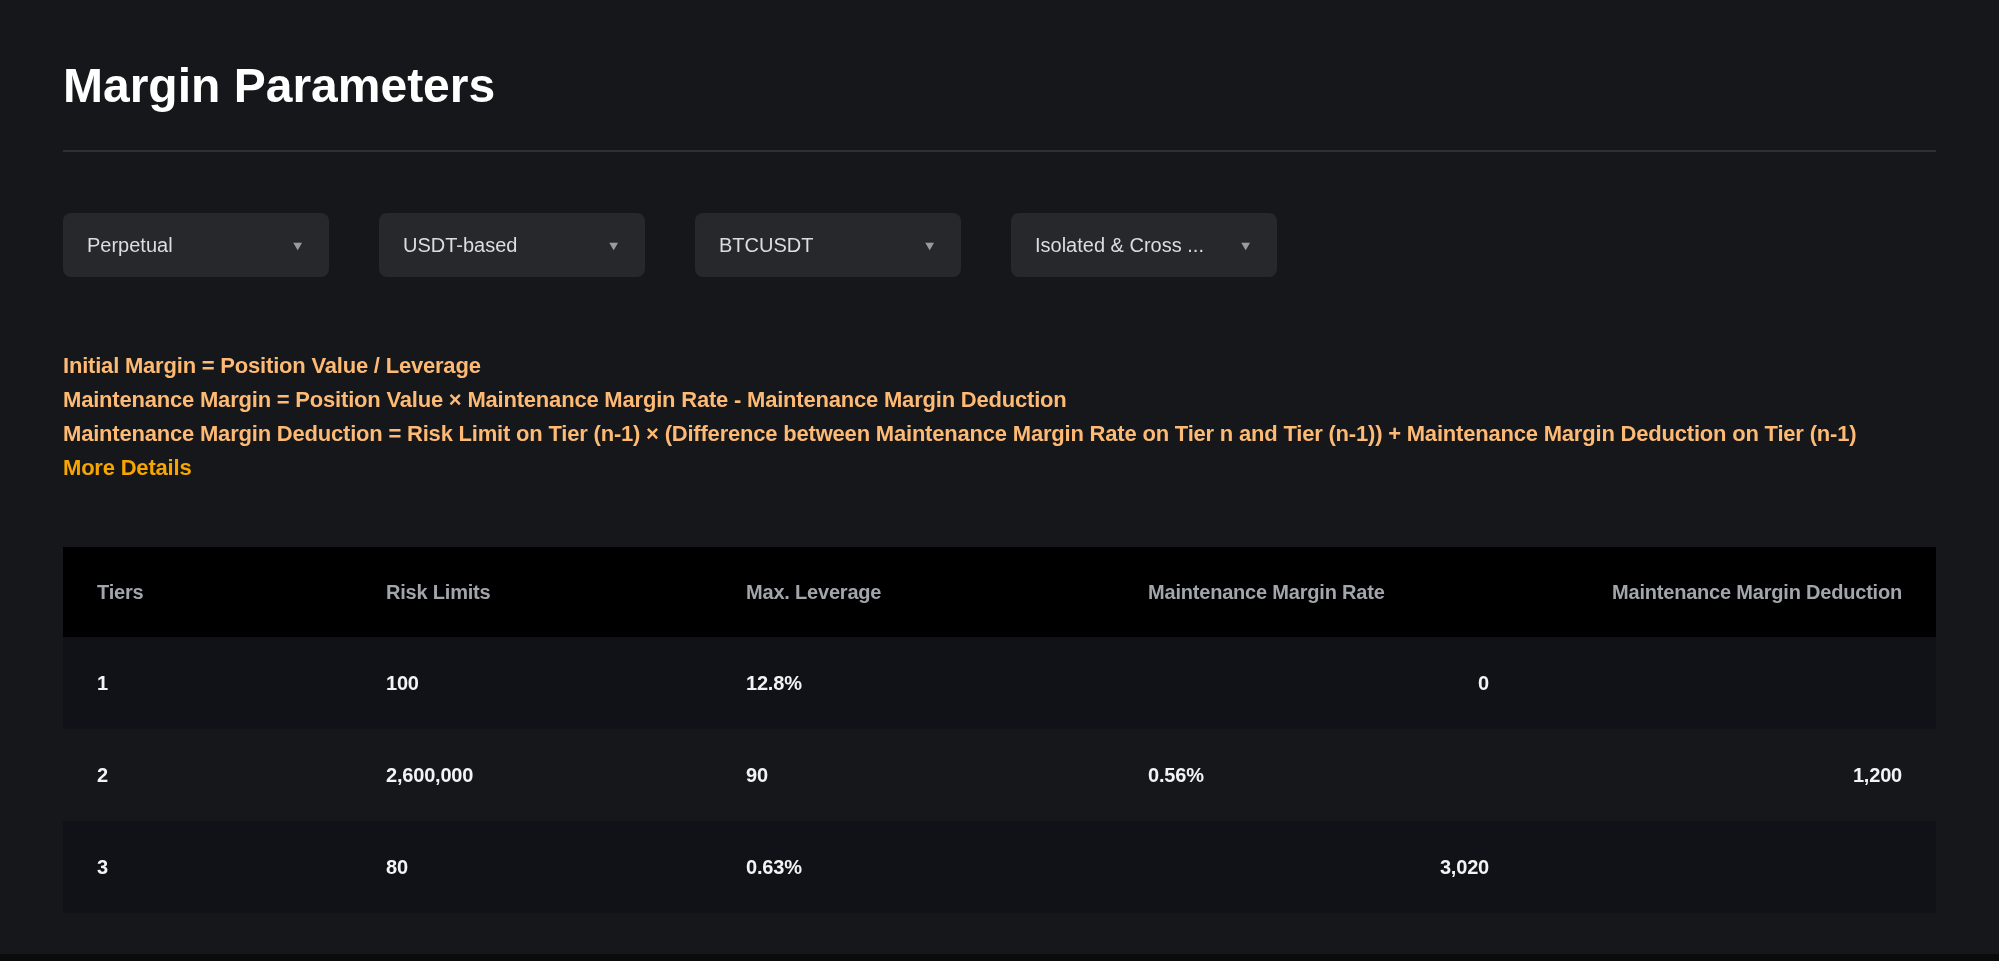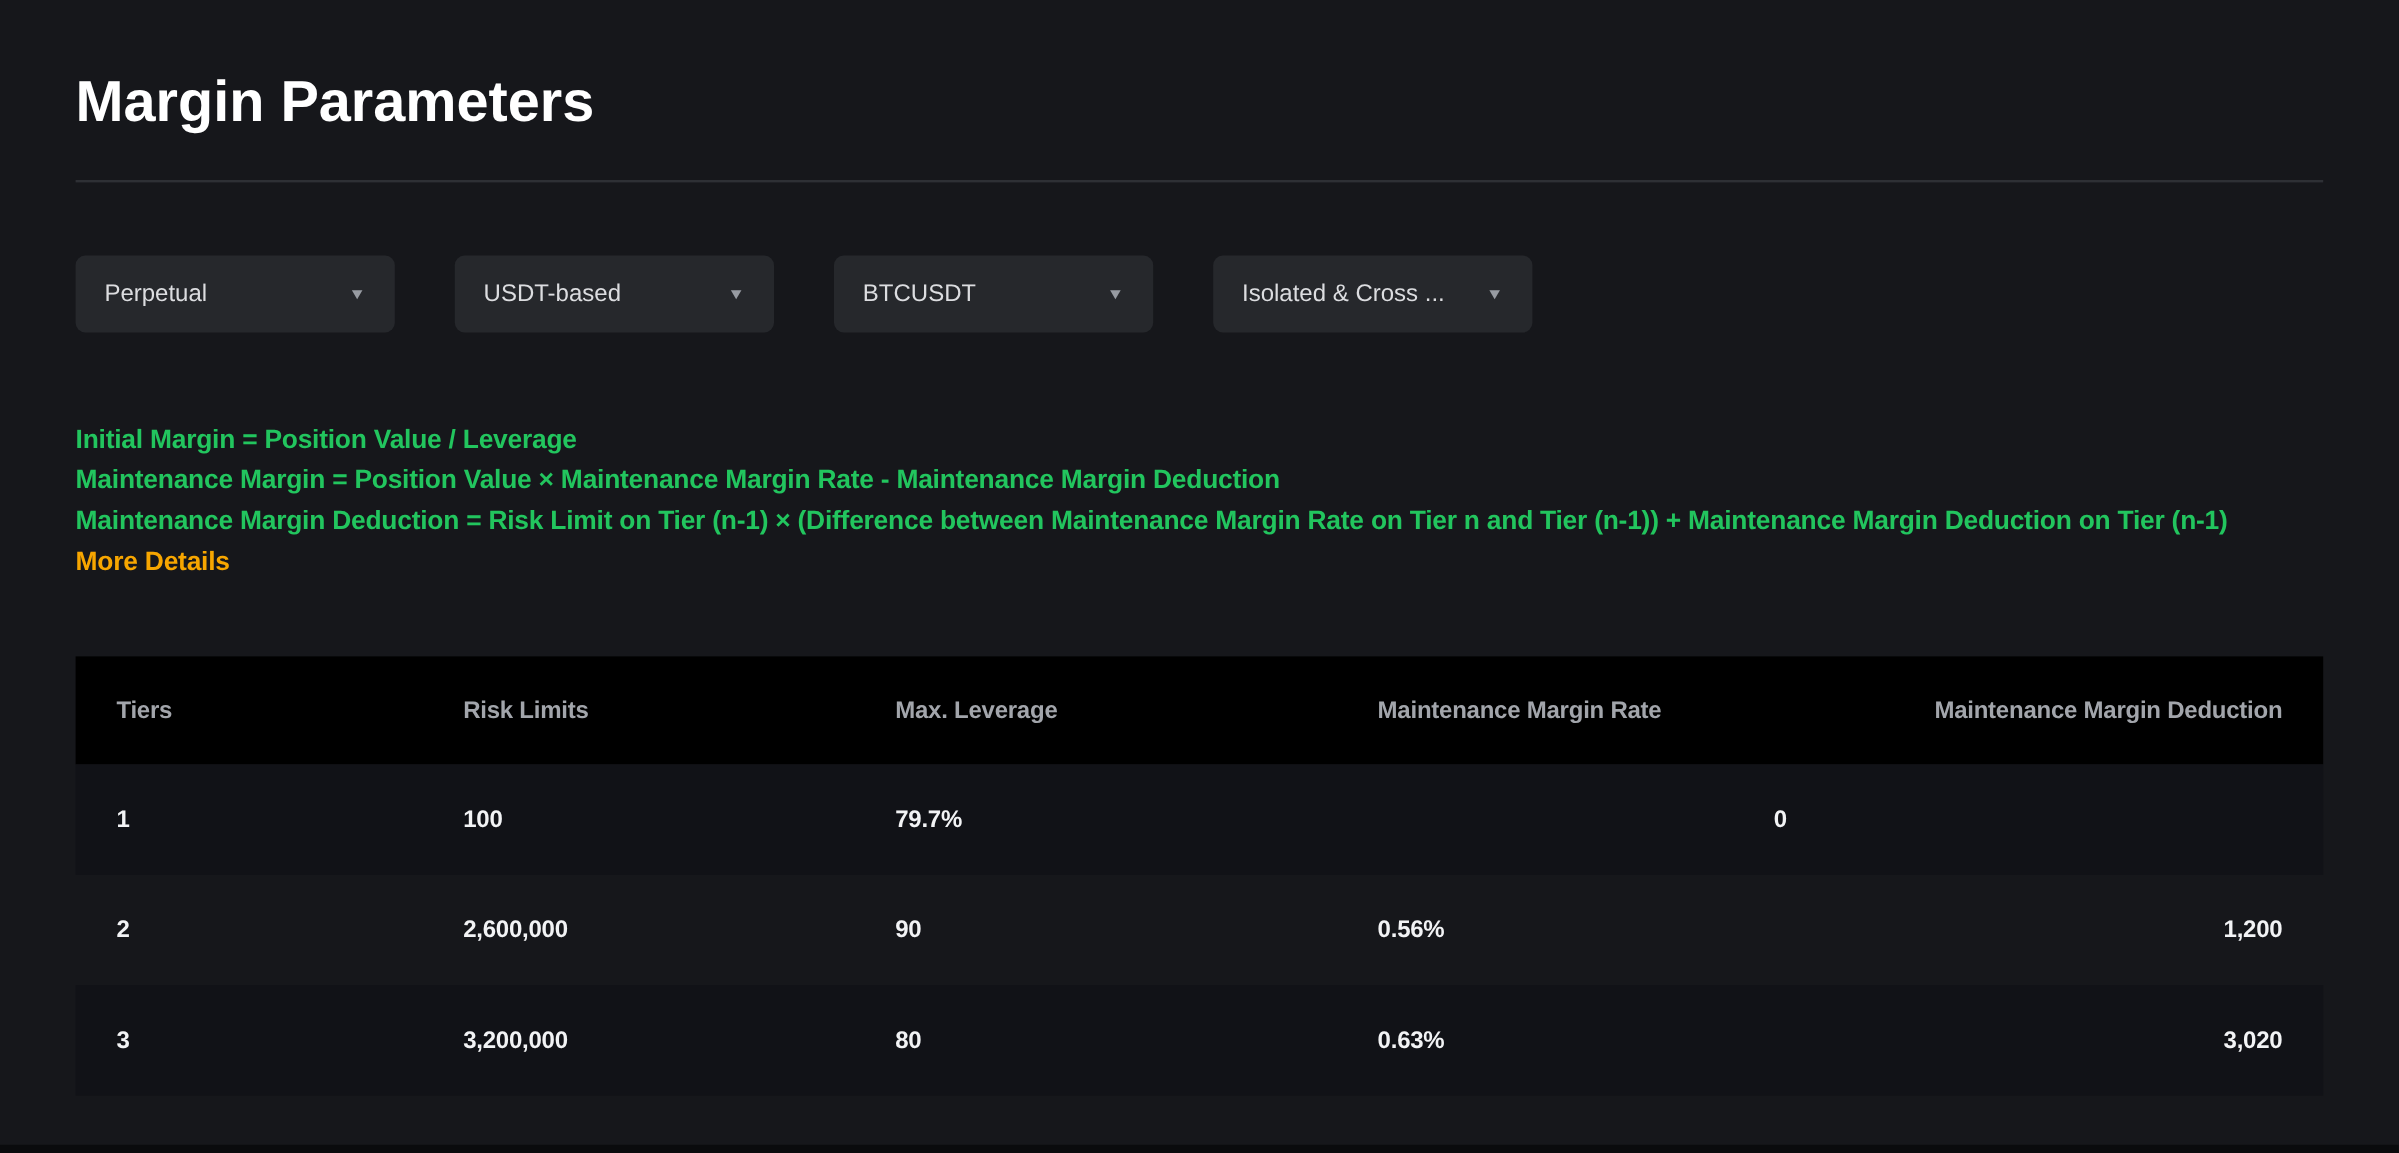--- a/index.html
+++ b/index.html
@@ -61,21 +61,21 @@
     transform: scaleY(0.85);
   }
   .formulas {
     margin-top: 72px;
     max-width: 1873px;
   }
   .formula-line {
     font-size: 22px;
     line-height: 34px;
     font-weight: 700;
-    color: #22c55e;
+    color: #fdba74;
     letter-spacing: -0.2px;
   }
   .more-details {
     display: block;
     width: fit-content;
     font-size: 22px;
     line-height: 34px;
     font-weight: 700;
     color: #f7a600;
     text-decoration: none;
@@ -164,35 +164,34 @@
       <div class="cell th-cell">Tiers</div>
       <div class="cell th-cell">Risk Limits</div>
       <div class="cell th-cell">Max. Leverage</div>
       <div class="cell th-cell">Maintenance Margin Rate</div>
       <div class="cell th-cell num-right">Maintenance Margin Deduction</div>
     </div>
 
     <div class="trow odd">
       <div class="cell td-cell">1</div>
       <div class="cell td-cell">100</div>
-      <div class="cell td-cell">79.7%</div>
+      <div class="cell td-cell">12.8%</div>
       <div class="cell td-cell num-right">0</div>
     </div>
 
     <div class="trow even">
       <div class="cell td-cell">2</div>
       <div class="cell td-cell">2,600,000</div>
       <div class="cell td-cell">90</div>
       <div class="cell td-cell">0.56%</div>
       <div class="cell td-cell num-right">1,200</div>
     </div>
 
     <div class="trow odd">
       <div class="cell td-cell">3</div>
-      <div class="cell td-cell">3,200,000</div>
       <div class="cell td-cell">80</div>
       <div class="cell td-cell">0.63%</div>
       <div class="cell td-cell num-right">3,020</div>
     </div>
   </div>
 
 </div>
 
 <div class="bottom-edge"></div>
 

